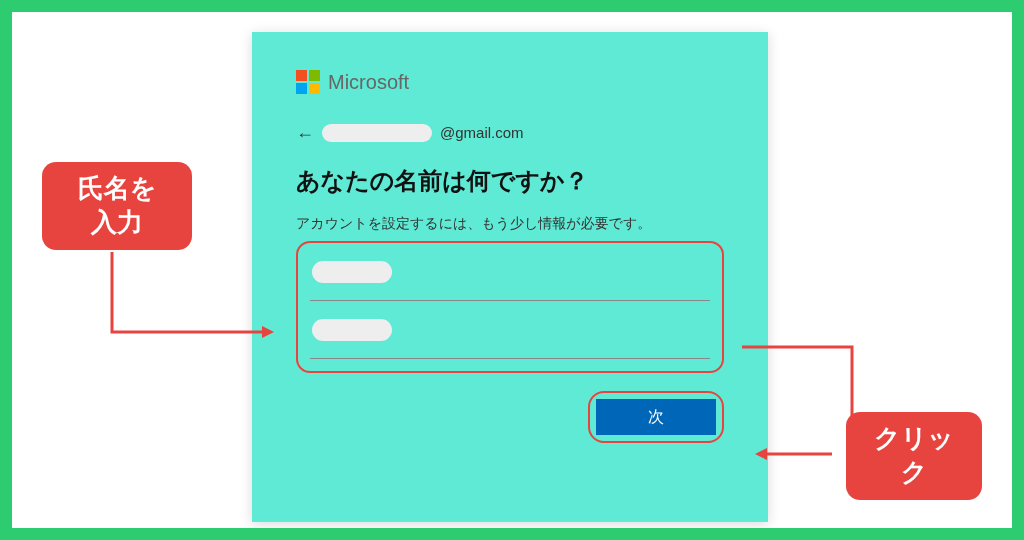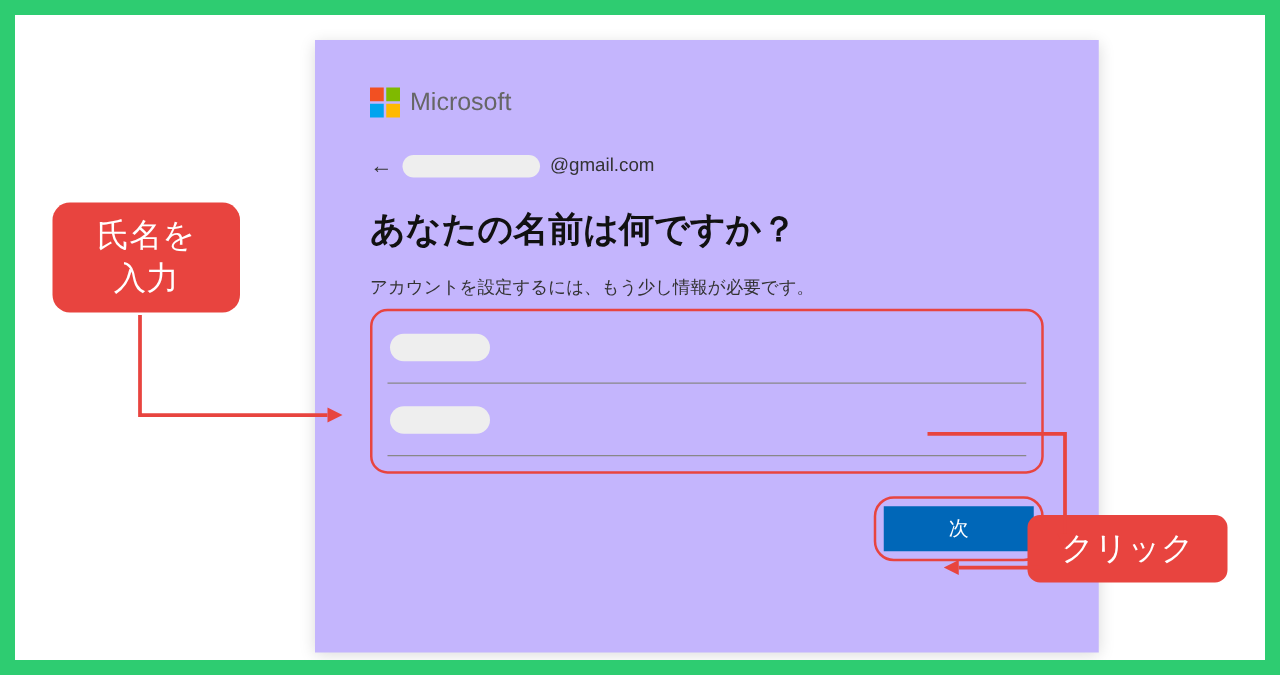--- a/index.html
+++ b/index.html
@@ -13,23 +13,23 @@
       background: #ffffff;
       border: 12px solid #2ecc71;
       position: relative;
       font-family: "Segoe UI", "Yu Gothic", "Meiryo", sans-serif;
       overflow: hidden;
     }
     .dialog {
       position: absolute;
       left: 240px;
       top: 20px;
-      width: 627px;
+      width: 516px;
       height: 490px;
-      background: #c4b5fd;
+      background: #5eead4;
       box-shadow: 0 2px 12px rgba(0,0,0,0.15);
       padding: 38px 44px;
     }
     .ms-logo-row {
       display: flex;
       align-items: center;
       gap: 8px;
       margin-bottom: 28px;
     }
     .ms-logo {
@@ -64,21 +64,21 @@
     }
     .email-blur {
       display: inline-block;
       width: 110px;
       height: 18px;
       background: #eee;
       border-radius: 9px;
       vertical-align: middle;
     }
     .heading {
-      font-size: 28px;
+      font-size: 24px;
       font-weight: 700;
       color: #111;
       margin-bottom: 18px;
       margin-top: 15px;
     }
     .subtext {
       font-size: 14px;
       color: #333;
       margin-bottom: 8px;
     }
@@ -130,34 +130,33 @@
       cursor: pointer;
     }
     
     .callout {
       position: absolute;
       background: #e8443f;
       color: #fff;
       border-radius: 14px;
       padding: 10px 20px;
       font-size: 26px;
-      font-weight: 400;
+      font-weight: 700;
       text-align: center;
       line-height: 1.3;
     }
     .callout-name {
       left: 30px;
       top: 150px;
       width: 150px;
     }
     .callout-click {
       right: 30px;
       top: 400px;
-      width: 160px;
-      border-radius: 10px;
+      width: 136px;
     }
     
     .arrow-svg {
       position: absolute;
       pointer-events: none;
     }
   </style>
 </head>
 <body>
 

